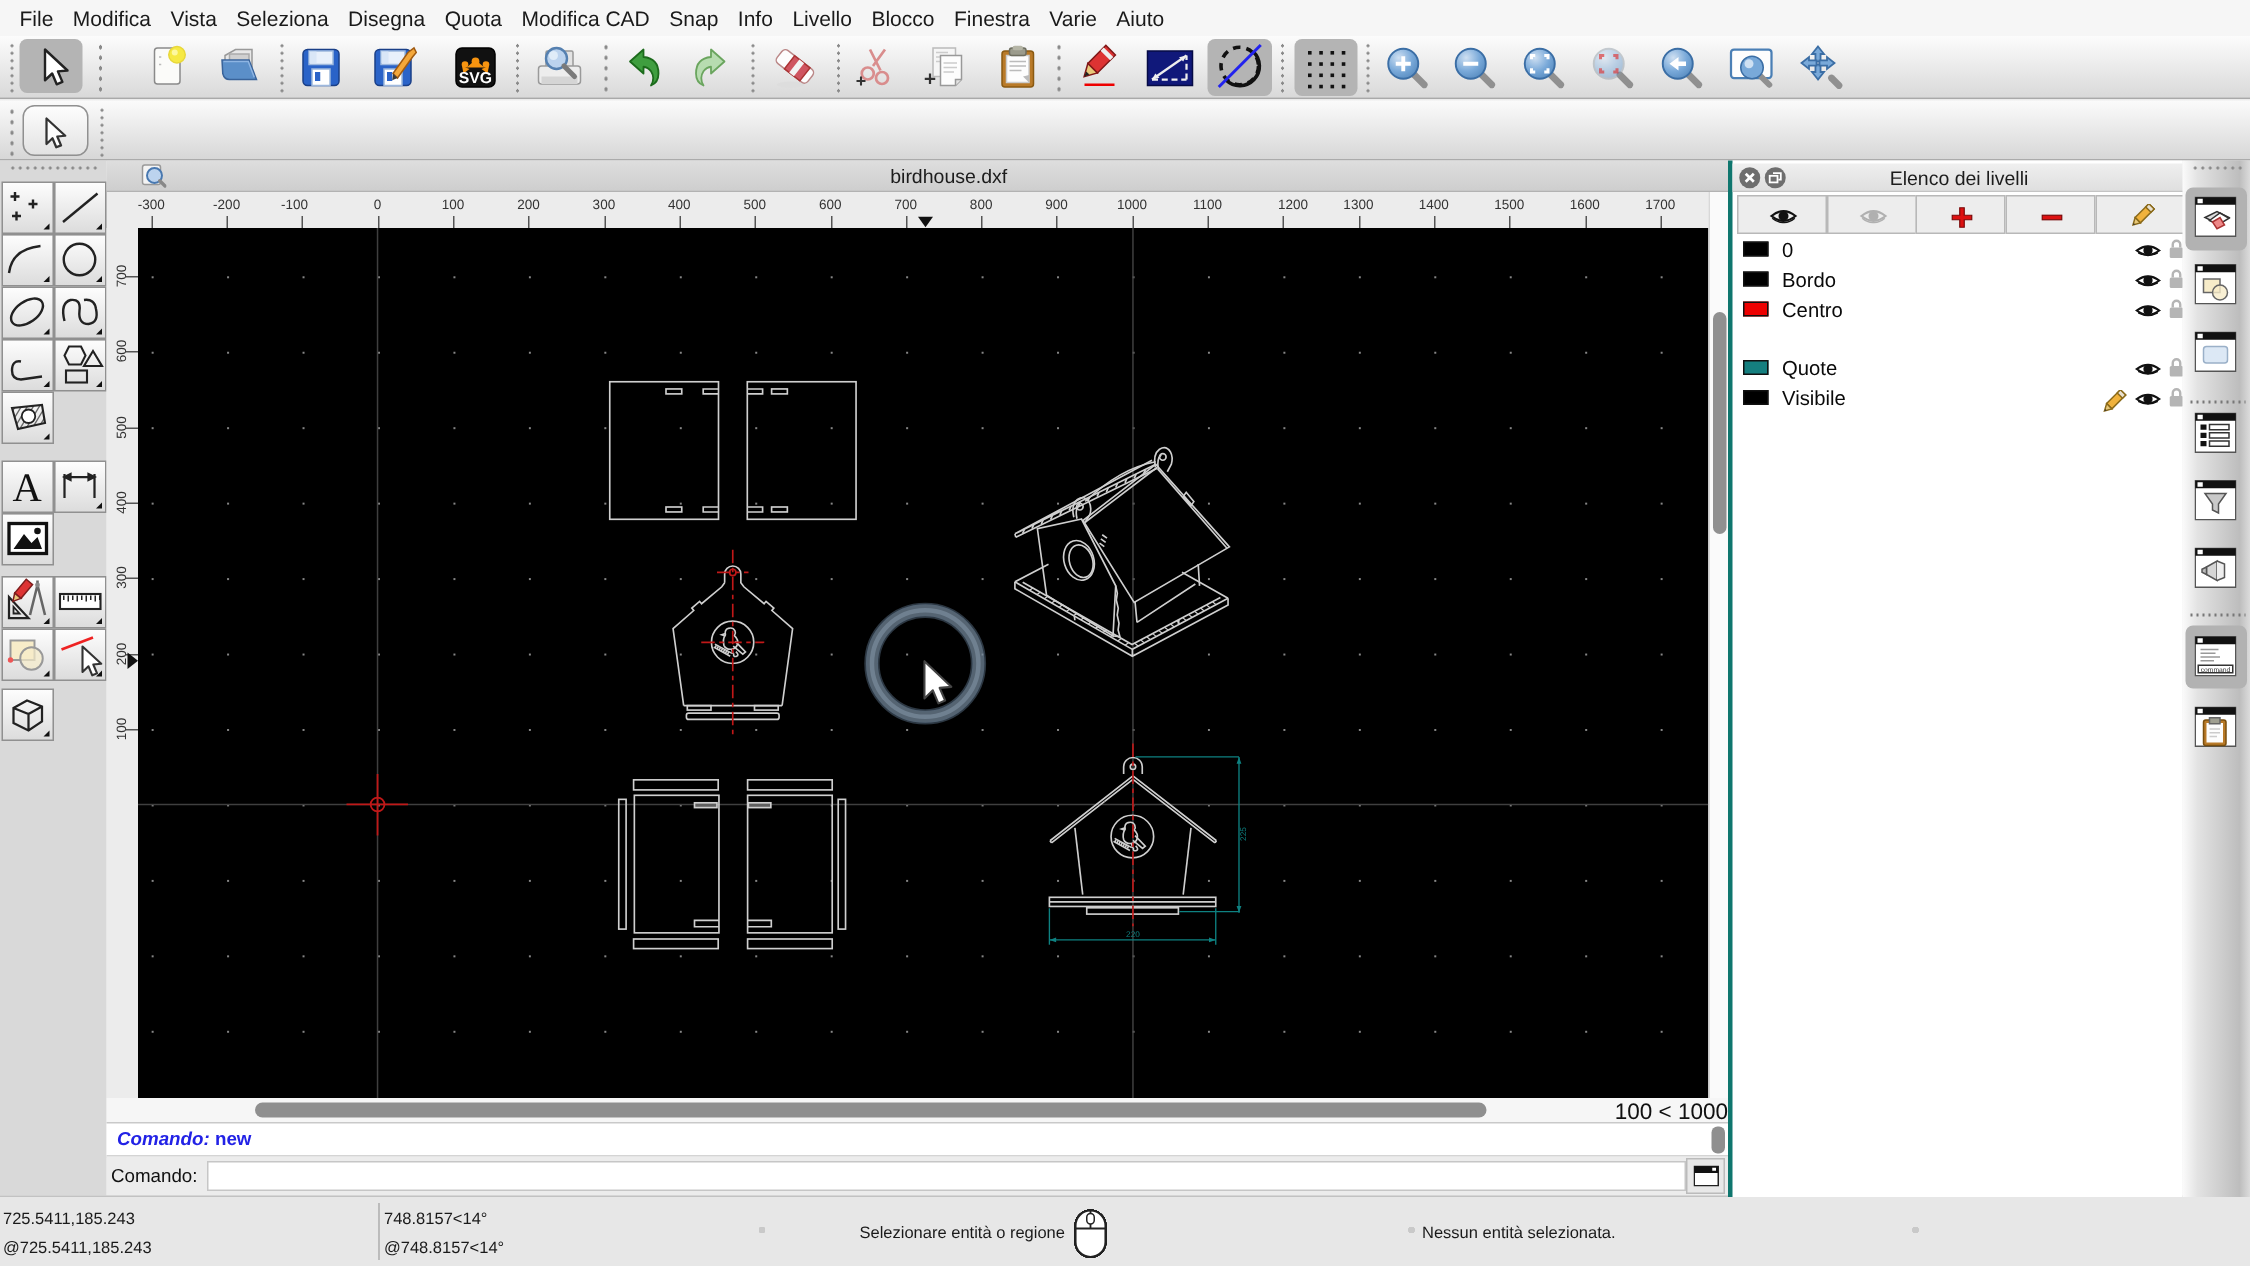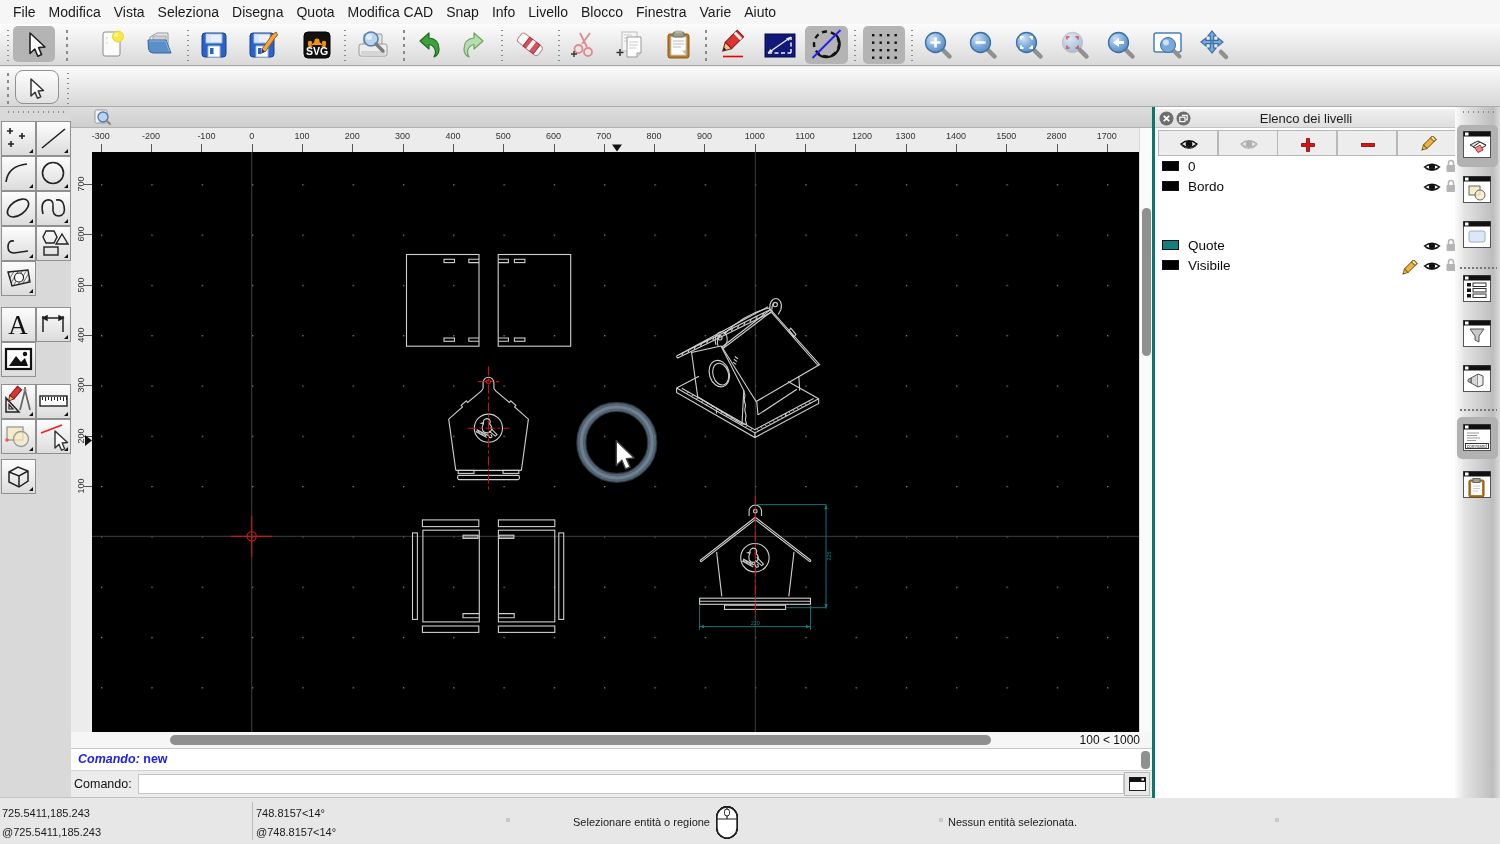--- a/index.html
+++ b/index.html
@@ -35,21 +35,21 @@
 #hruler svg, #vruler svg { position:absolute; left:0; top:0; }
 
 
 #canvas { left:92px; top:152px; width:1047px; height:580px; background:#000; }
 
 
 #vscroll { left:1139px; top:128px; width:13px; height:604px; background:#fafafa; border-left:1px solid #d8d8d8; }
 #vthumb { position:absolute; left:2px; top:80px; width:9px; height:148px; background:#909090; border-radius:5px; }
 #hscrollrow { left:71px; top:732px; width:1081px; height:16px; background:#f6f6f6; }
 #hthumb { position:absolute; left:99px; top:3px; width:821px; height:10px; background:#8f8f8f; border-radius:5px; }
-#gridlabel { position:absolute; right:12px; top:1px; font-size:12px; color:#111; }
+#gridlabel { position:absolute; right:0; top:1px; font-size:15px; color:#111; }
 
 
 #cmdhist { left:71px; top:748px; width:1081px; height:23px; background:#ffffff; border-top:1px solid #c9c9c9; border-bottom:1px solid #d4d4d4; font-size:12.5px; }
 #cmdhist .blue { color:#2222e6; }
 #cmdscroll { position:absolute; right:2px; top:2px; width:9px; height:18px; background:#8f8f8f; border-radius:4px; }
 #cmdrow { left:71px; top:772px; width:1081px; height:25px; background:#ececec; font-size:12.5px; color:#111; }
 #cmdinput { position:absolute; left:67px; top:2px; width:986px; height:20px; background:#fff; border:1px solid #c6c6c6; }
 #cmdbtn { position:absolute; right:2px; top:0px; width:26px; height:24px; background:#e8e8e8; border:1px solid #bbb; }
 
 
@@ -478,27 +478,28 @@
         </svg>
       </div>
     </div>
 
   <div id="tabbar" class="abs">
       <svg style="position:absolute;left:23px;top:2px;" width="17" height="17" viewBox="0 0 17 17">
         <rect x="1" y="1" width="12" height="13" rx="1.5" fill="#f4f4f4" stroke="#999"></rect>
         <circle cx="9" cy="8" r="5" fill="#bcd3ee" stroke="#4878b0" stroke-width="1.3"></circle>
         <path d="M12.5,11.5 L16,15" stroke="#888" stroke-width="2.2" stroke-linecap="round"></path>
       </svg>
+      <div id="tabtitle">birdhouse.dxf</div>
     </div>
   <div id="hruler" class="abs">
       <div class="rnum" style="left:-5.200000000000017px;top:3px;width:28px;text-align:center;">-300</div>
       <div style="position:absolute;left:8.799999999999983px;top:16px;width:1px;height:8px;background:#555;"></div>
       <div class="rnum" style="left:45.099999999999994px;top:3px;width:28px;text-align:center;">-200</div>
       <div style="position:absolute;left:59.099999999999994px;top:16px;width:1px;height:8px;background:#555;"></div>
-      <div class="rnum" style="left:95.39999999999998px;top:3px;width:28px;text-align:right;">-100</div>
+      <div class="rnum" style="left:95.39999999999998px;top:3px;width:28px;text-align:left;">-100</div>
       <div style="position:absolute;left:109.39999999999998px;top:16px;width:1px;height:8px;background:#555;"></div>
       <div class="rnum" style="left:145.7px;top:3px;width:28px;text-align:center;">0</div>
       <div style="position:absolute;left:159.7px;top:16px;width:1px;height:8px;background:#555;"></div>
       <div class="rnum" style="left:196.0px;top:3px;width:28px;text-align:center;">100</div>
       <div style="position:absolute;left:210.0px;top:16px;width:1px;height:8px;background:#555;"></div>
       <div class="rnum" style="left:246.29999999999995px;top:3px;width:28px;text-align:center;">200</div>
       <div style="position:absolute;left:260.29999999999995px;top:16px;width:1px;height:8px;background:#555;"></div>
       <div class="rnum" style="left:296.6px;top:3px;width:28px;text-align:center;">300</div>
       <div style="position:absolute;left:310.6px;top:16px;width:1px;height:8px;background:#555;"></div>
       <div class="rnum" style="left:346.9px;top:3px;width:28px;text-align:center;">400</div>
@@ -518,21 +519,21 @@
       <div class="rnum" style="left:699.0px;top:3px;width:28px;text-align:center;">1100</div>
       <div style="position:absolute;left:713.0px;top:16px;width:1px;height:8px;background:#555;"></div>
       <div class="rnum" style="left:752px;top:3px;width:28px;text-align:right;">1200</div>
       <div style="position:absolute;left:763.3px;top:16px;width:1px;height:8px;background:#555;"></div>
       <div class="rnum" style="left:799.5999999999999px;top:3px;width:28px;text-align:center;">1300</div>
       <div style="position:absolute;left:813.5999999999999px;top:16px;width:1px;height:8px;background:#555;"></div>
       <div class="rnum" style="left:849.9000000000001px;top:3px;width:28px;text-align:center;">1400</div>
       <div style="position:absolute;left:863.9000000000001px;top:16px;width:1px;height:8px;background:#555;"></div>
       <div class="rnum" style="left:900.2px;top:3px;width:28px;text-align:center;">1500</div>
       <div style="position:absolute;left:914.2px;top:16px;width:1px;height:8px;background:#555;"></div>
-      <div class="rnum" style="left:950.5px;top:3px;width:28px;text-align:center;">2800</div>
+      <div class="rnum" style="left:950.5px;top:3px;width:28px;text-align:center;">1600</div>
       <div style="position:absolute;left:964.5px;top:16px;width:1px;height:8px;background:#555;"></div>
       <div class="rnum" style="left:1000.8px;top:3px;width:28px;text-align:center;">1700</div>
       <div style="position:absolute;left:1014.8px;top:16px;width:1px;height:8px;background:#555;"></div>
       <svg style="position:absolute;left:0;top:0;" width="1047" height="24">
         <path d="M520,16.5 l10,0 -5,7 Z" fill="#111"></path>
       </svg>
     </div>
   <div id="vruler" class="abs">
       <div style="position:absolute;left:13px;top:334px;width:8px;height:1px;background:#555;"></div>
       <div style="position:absolute;left:13px;top:284px;width:8px;height:1px;background:#555;"></div>
@@ -886,20 +887,35 @@
             <path d="M1.5,6 Q9,0.5 16.5,6 Q9,11.5 1.5,6 Z"></path>
             <circle cx="9" cy="6" r="2.4" fill="#111"></circle>
           </g>
           <path d="M2.5,7.5 Q9,11 15.5,7.5" stroke="#111" fill="none"></path>
         </svg>
         <svg style="position:absolute;left:289px;top:1px;" width="14" height="15" viewBox="0 0 14 15">
           <rect x="2.5" y="6" width="9" height="7" rx="1" fill="#b5b5b5"></rect>
           <path d="M4.5,6 V4 a2.5,2.5 0 0 1 5,0 V6" fill="none" stroke="#b5b5b5" stroke-width="1.6"></path>
         </svg>
       </div>
+      <div class="lrow" style="top:90.6px;">
+        <div class="sw" style="background:#ee0000;"></div>
+        <span style="position:absolute;left:33px;top:1px;">Centro</span>
+        <svg style="position:absolute;left:268px;top:3px;" width="18" height="12" viewBox="0 0 18 12">
+          <g fill="none" stroke="#111" stroke-width="1.4">
+            <path d="M1.5,6 Q9,0.5 16.5,6 Q9,11.5 1.5,6 Z"></path>
+            <circle cx="9" cy="6" r="2.4" fill="#111"></circle>
+          </g>
+          <path d="M2.5,7.5 Q9,11 15.5,7.5" stroke="#111" fill="none"></path>
+        </svg>
+        <svg style="position:absolute;left:289px;top:1px;" width="14" height="15" viewBox="0 0 14 15">
+          <rect x="2.5" y="6" width="9" height="7" rx="1" fill="#b5b5b5"></rect>
+          <path d="M4.5,6 V4 a2.5,2.5 0 0 1 5,0 V6" fill="none" stroke="#b5b5b5" stroke-width="1.6"></path>
+        </svg>
+      </div>
       <div class="lrow" style="top:130.2px;">
         <div class="sw" style="background:#157f7f;"></div>
         <span style="position:absolute;left:33px;top:1px;">Quote</span>
         <svg style="position:absolute;left:268px;top:3px;" width="18" height="12" viewBox="0 0 18 12">
           <g fill="none" stroke="#111" stroke-width="1.4">
             <path d="M1.5,6 Q9,0.5 16.5,6 Q9,11.5 1.5,6 Z"></path>
             <circle cx="9" cy="6" r="2.4" fill="#111"></circle>
           </g>
           <path d="M2.5,7.5 Q9,11 15.5,7.5" stroke="#111" fill="none"></path>
         </svg>

